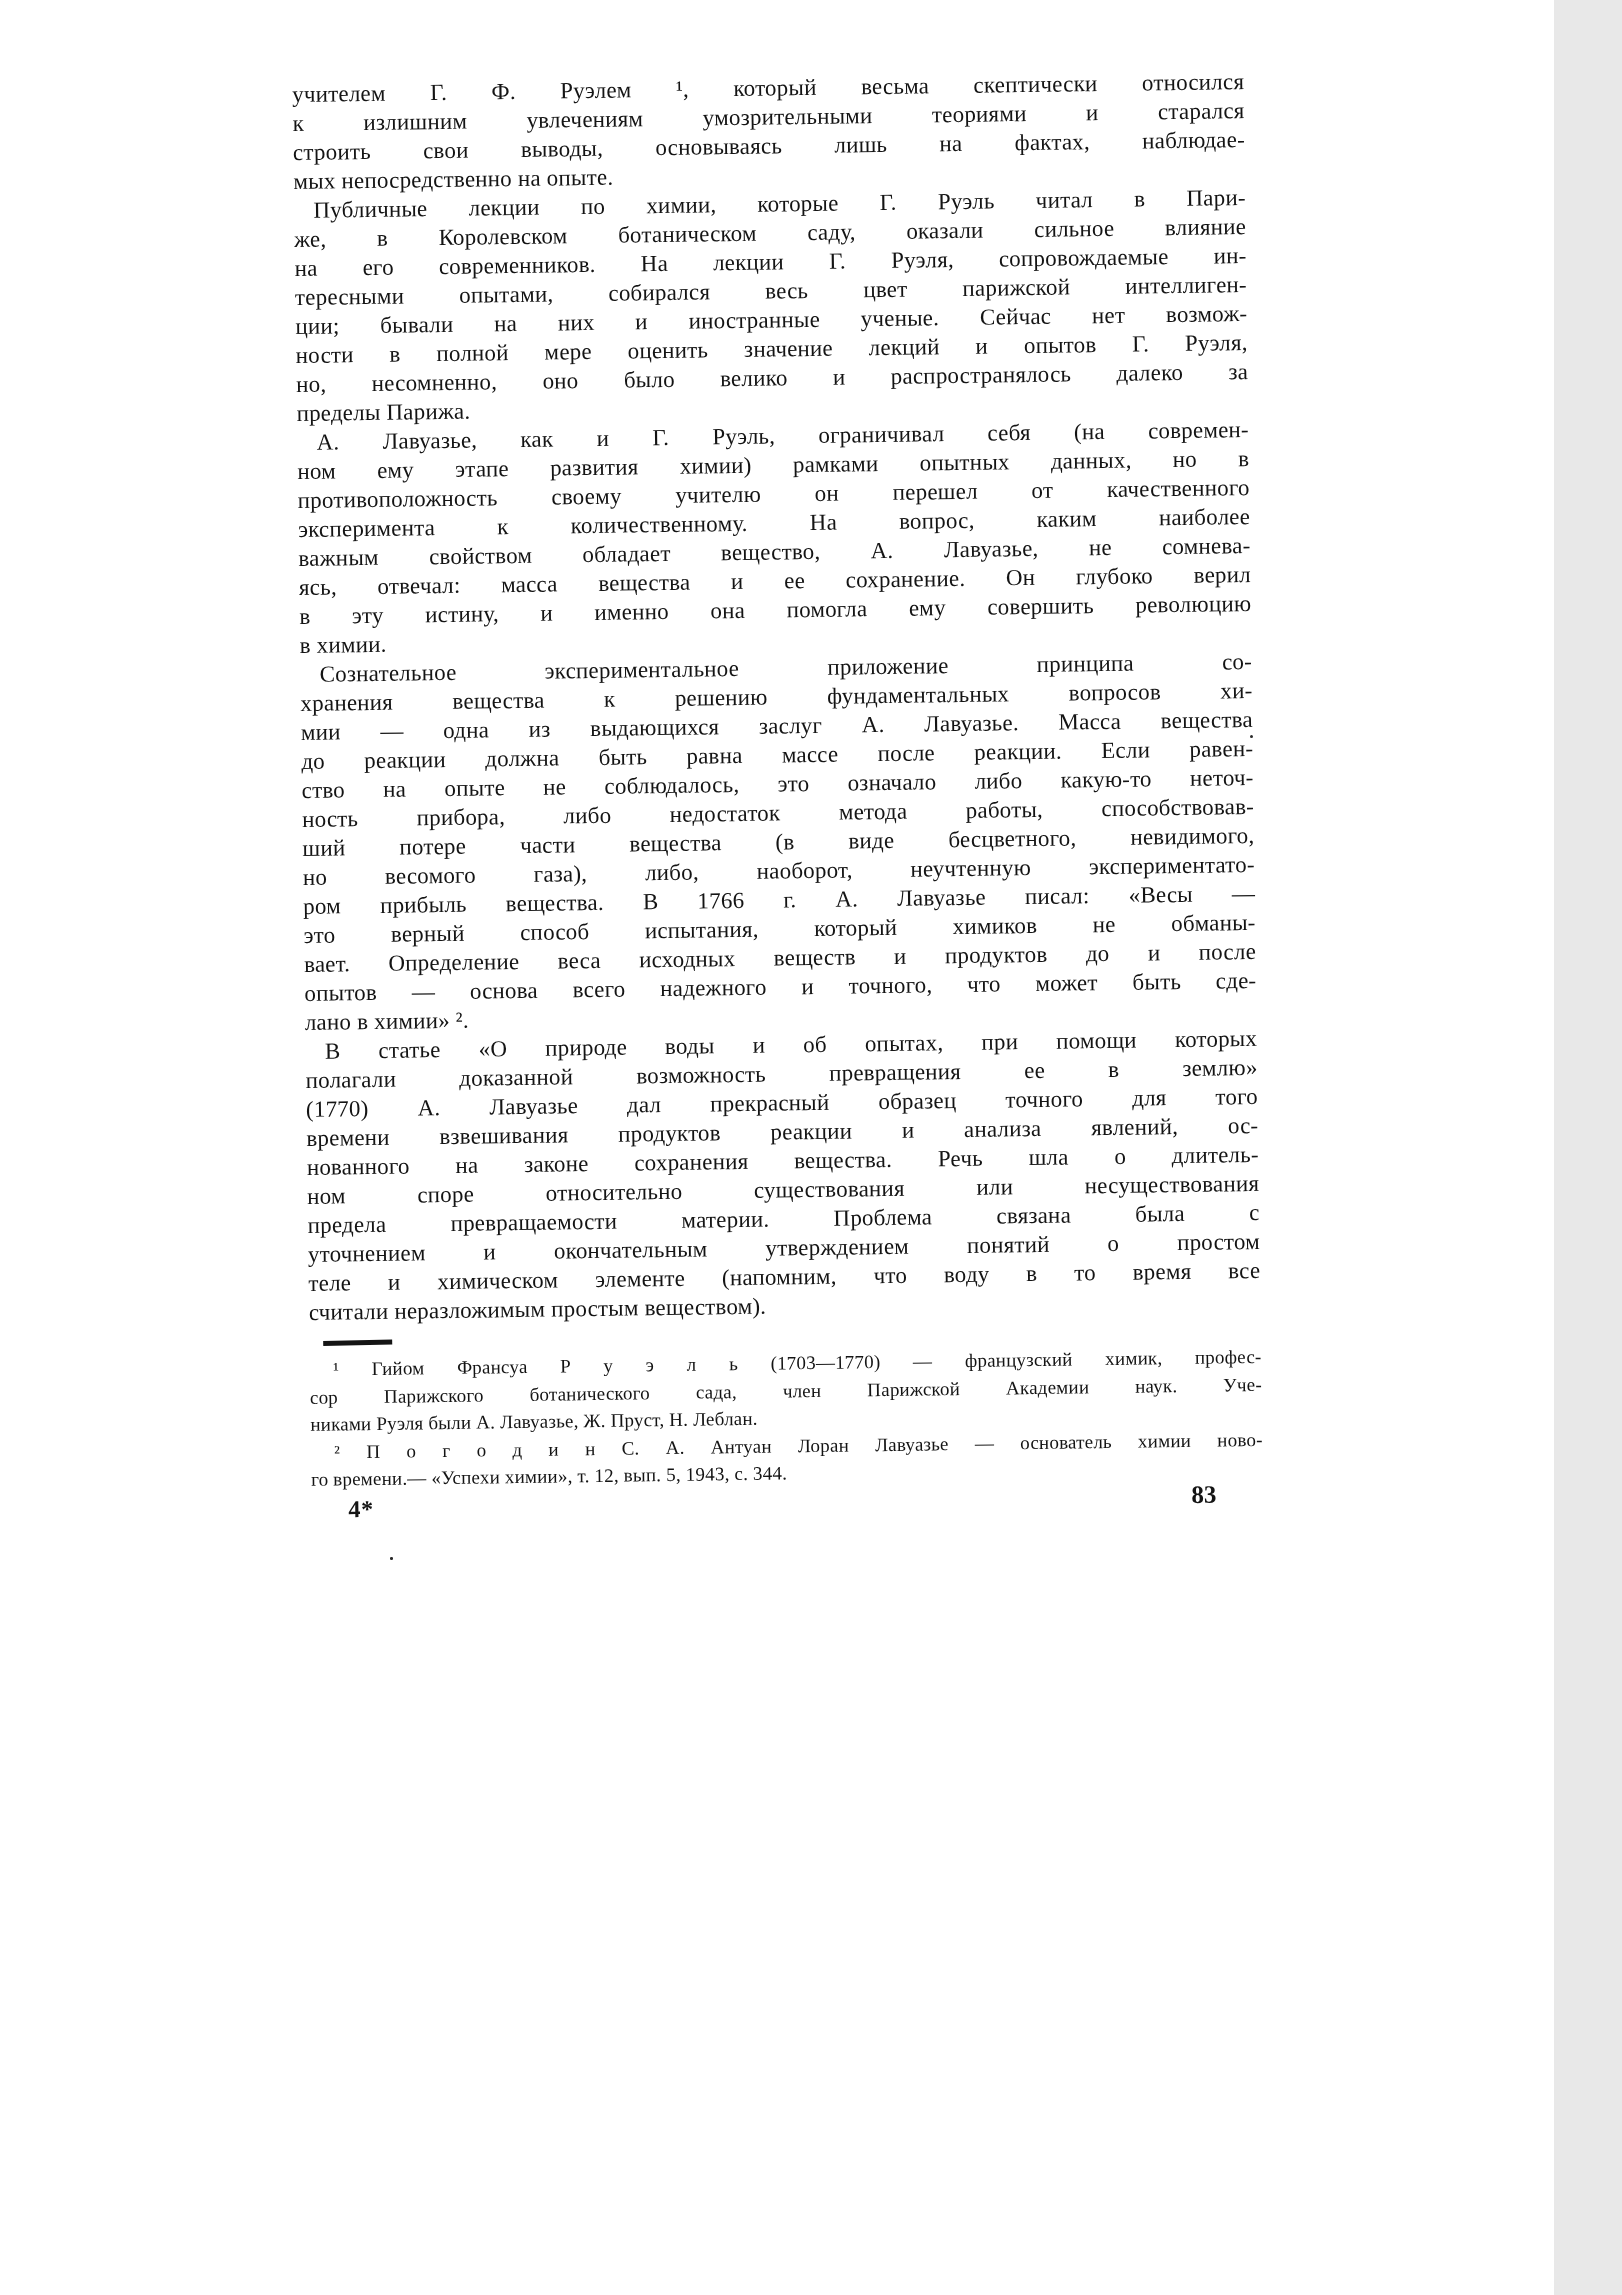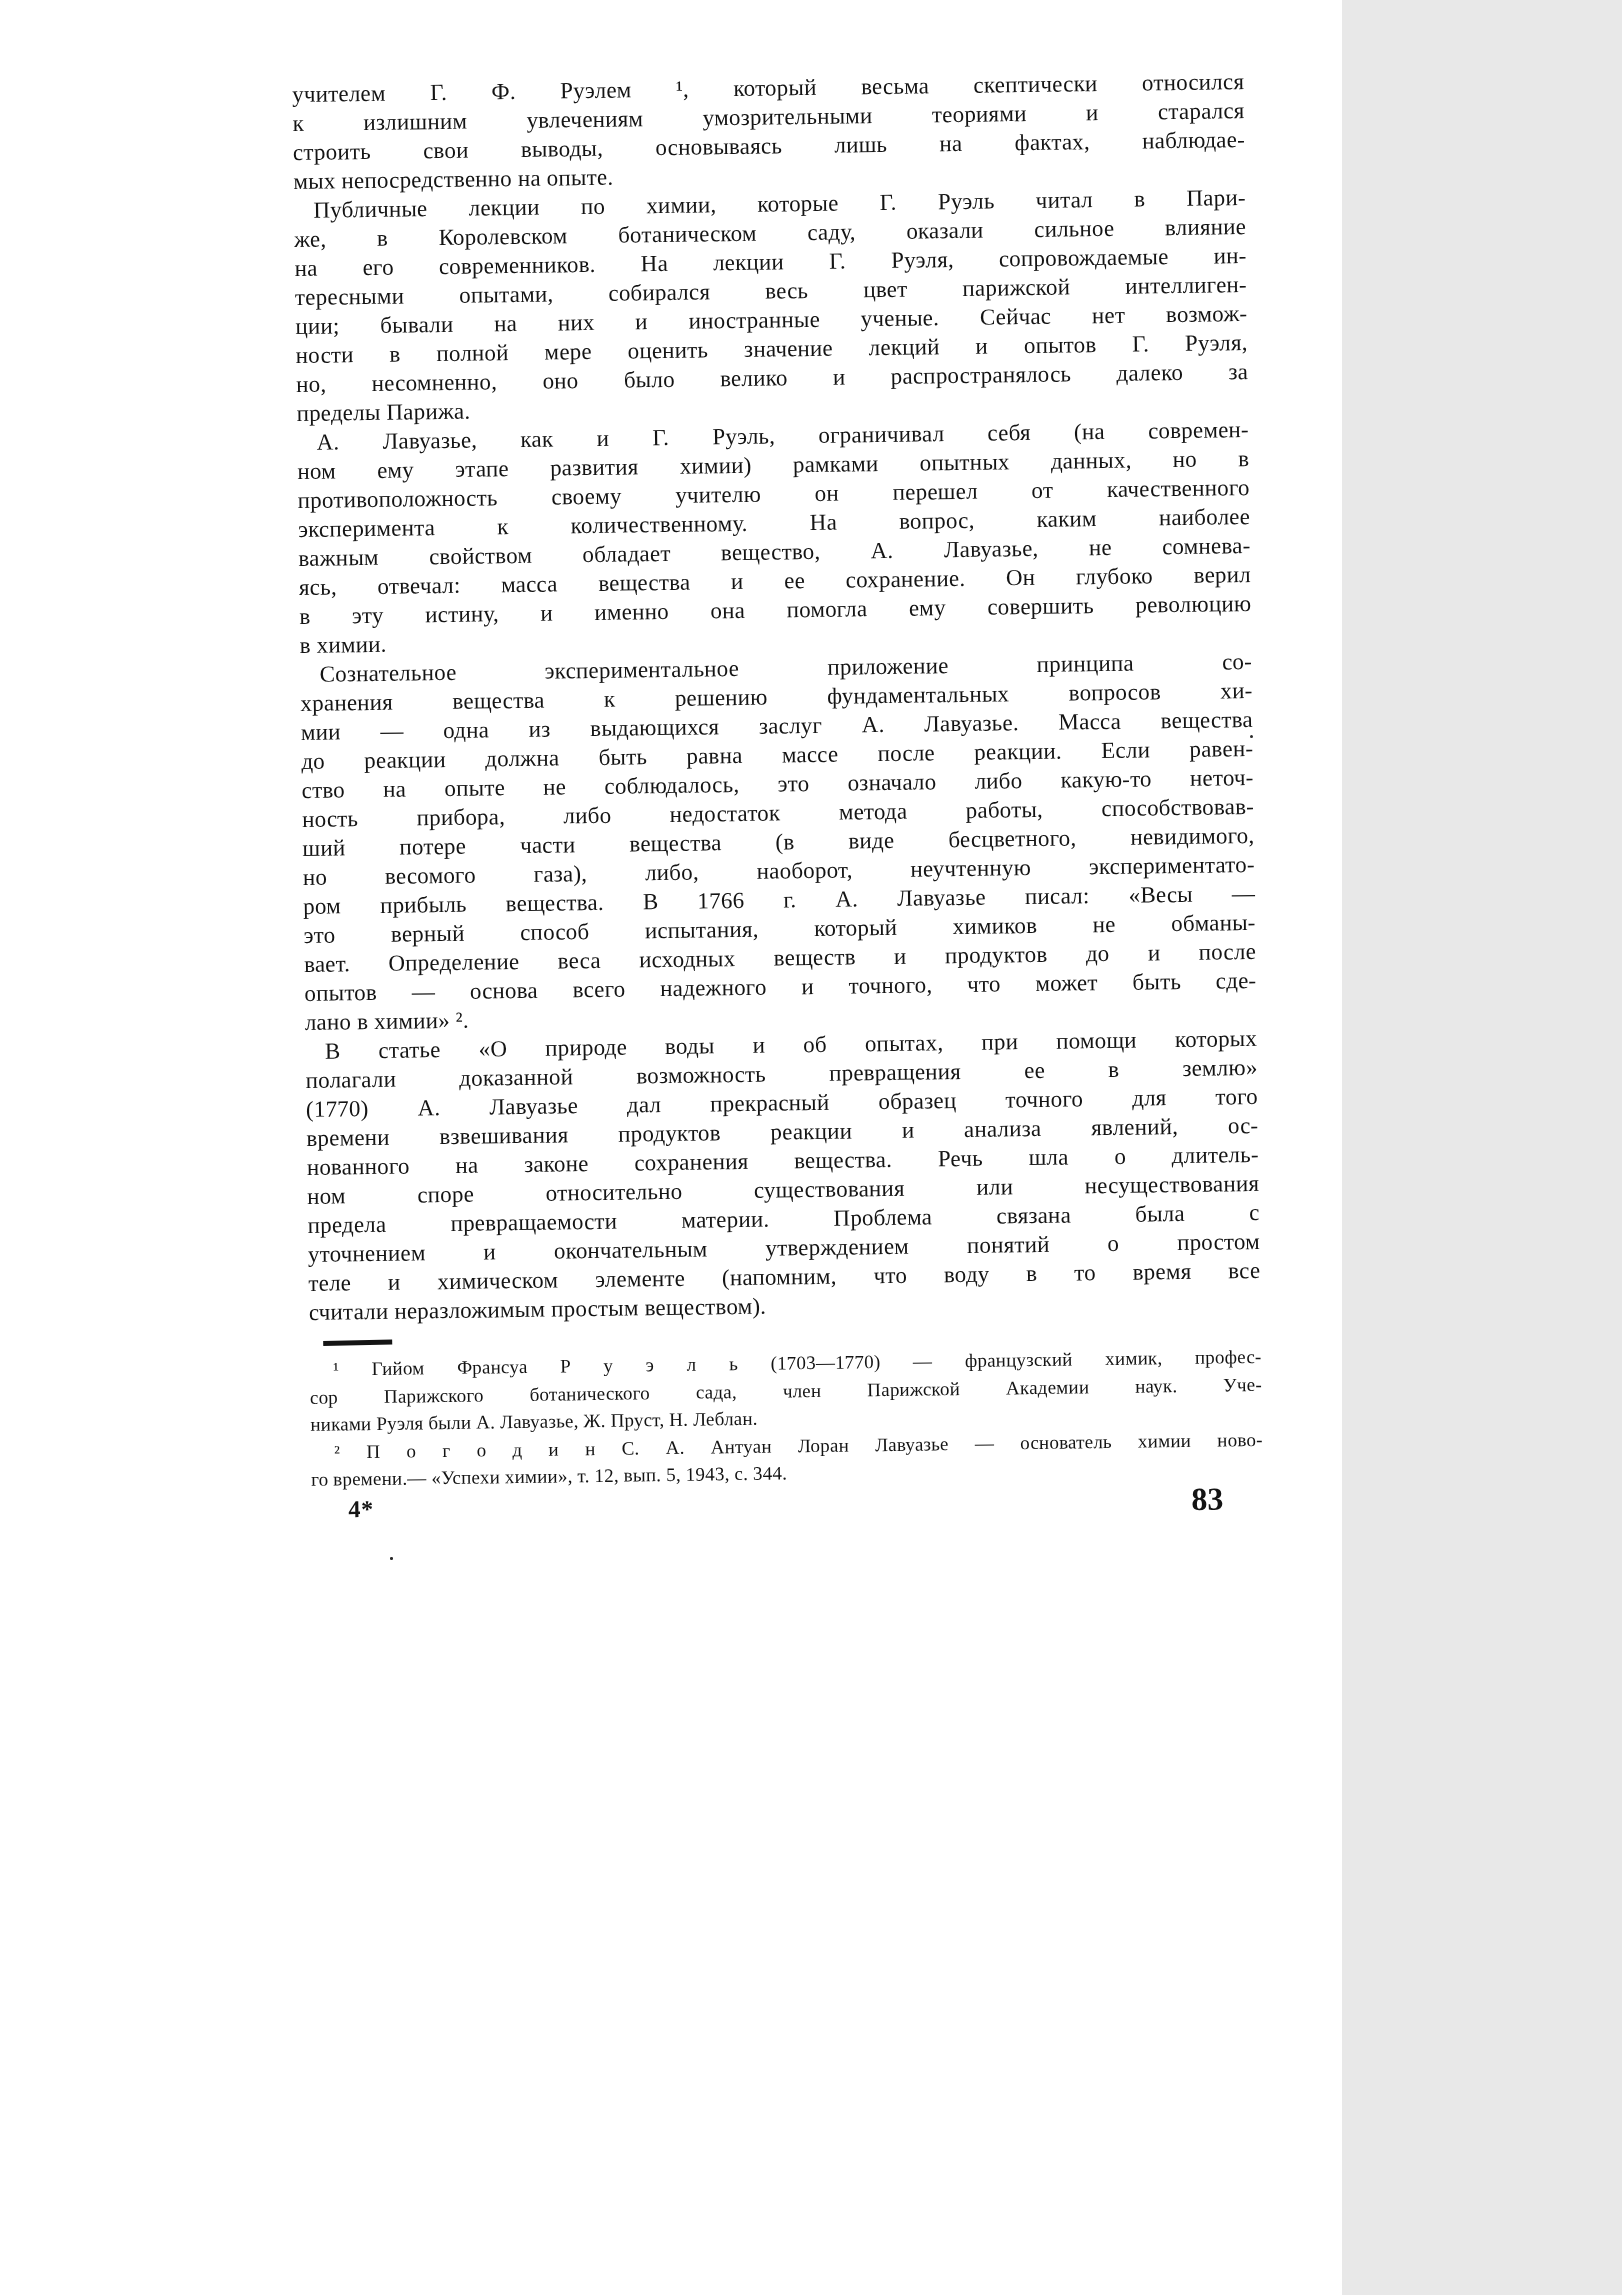--- a/index.html
+++ b/index.html
@@ -2,21 +2,21 @@
 <html style="font-size:10.5px"><head>
 <meta charset="utf-8">
 <style>
   html, body {
     margin: 0;
     padding: 0;
     background: #e8e8e8;
   }
   .page {
     position: relative;
-    width: 1342px;
+    width: 1554px;
     height: 2295px;
     background: #ffffff;
     overflow: hidden;
     font-family: "Liberation Serif", "DejaVu Serif", serif;
     color: #141414;
   }
   .scan {
     position: absolute;
     left: 292px;
     top: 80px;
@@ -68,21 +68,21 @@
     left: 37px;
     top: 1417px;
     font-size: 24px;
     font-weight: bold;
     letter-spacing: 0.7px;
   }
   .page-number {
     position: absolute;
     left: 880px;
     top: 1413px;
-    font-size: 32px;
+    font-size: 25px;
     font-weight: bold;
   }
   .speck {
     position: absolute;
     background: #2a2a2a;
     border-radius: 50%;
   }
   .speck-1 { left: 1250px; top: 735px; width: 3.3px; height: 3.3px; }
   .speck-2 { left: 390px;  top: 1557px; width: 2.6px; height: 2.6px; }
 </style>

